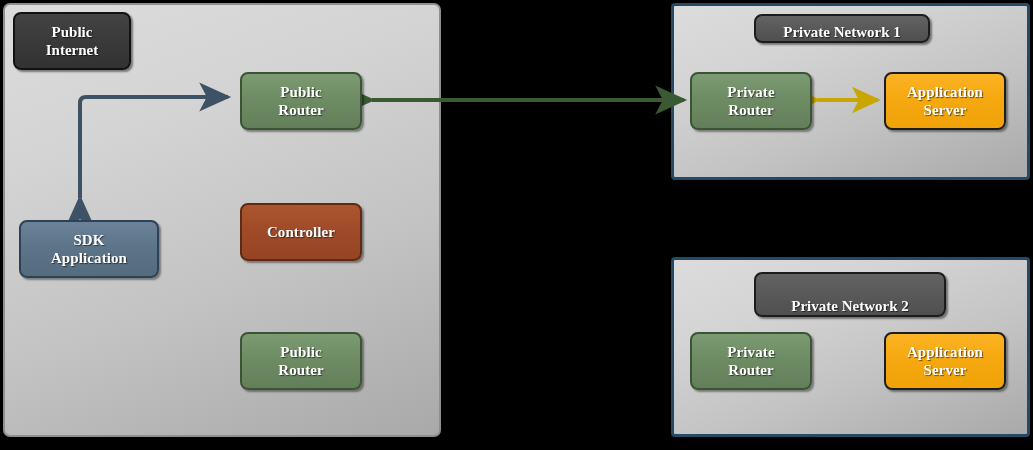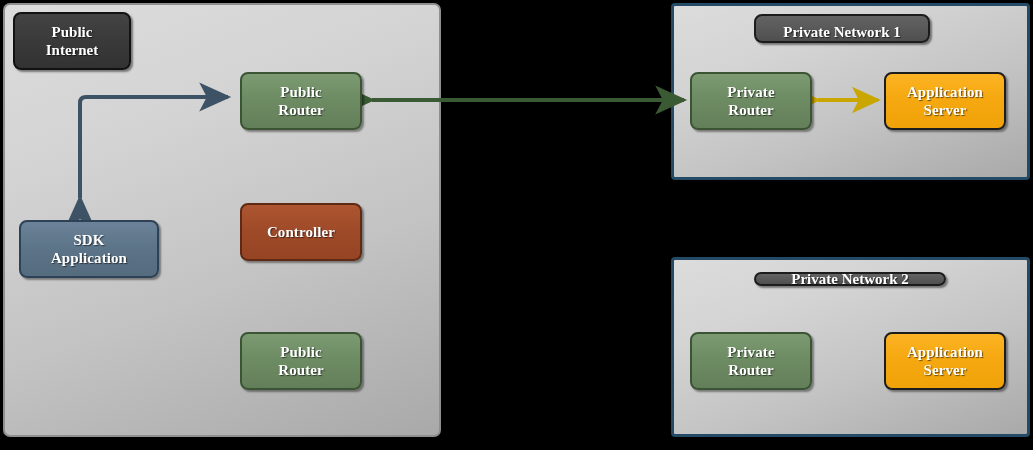--- a/index.html
+++ b/index.html
@@ -206,21 +206,21 @@
 Router</span>
   </div>
 
   <div class="node node-amber" style="left:884px; top:72px; width:122px; height:58px;">
     <span>Application
 Server</span>
   </div>
 
   <div class="panel panel-private" id="panel-private-2"></div>
 
-  <div class="chip chip-grey" style="left:754px; top:272px; width:192px; height:14px;">
+  <div class="chip chip-grey" style="left:754px; top:272px; width:192px; height:45px;align-items:flex-end;">
     <span>Private Network 2</span>
   </div>
 
   <div class="node node-green" style="left:690px; top:332px; width:122px; height:58px;">
     <span>Private
 Router</span>
   </div>
 
   <div class="node node-amber" style="left:884px; top:332px; width:122px; height:58px;">
     <span>Application

